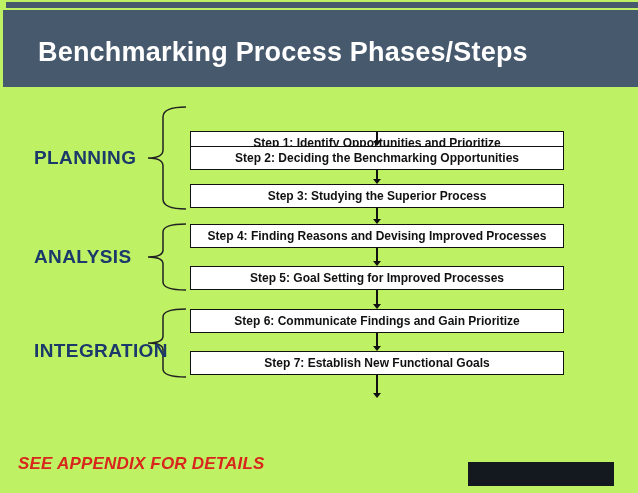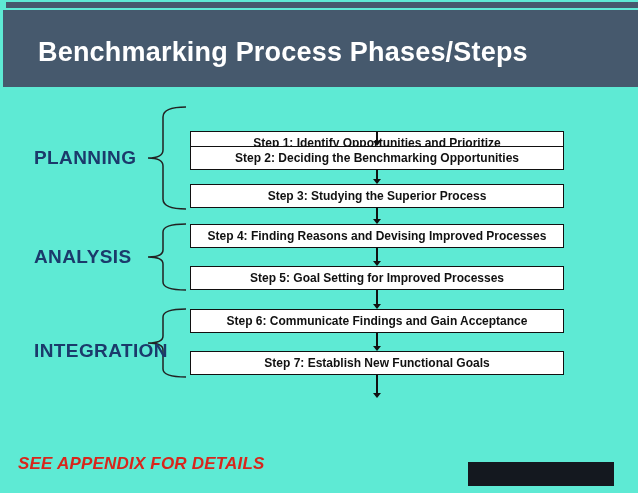--- a/index.html
+++ b/index.html
@@ -1,17 +1,17 @@
 <!DOCTYPE html>
 <html><head>
 <meta charset="utf-8">
 <style>
   html,body{margin:0;padding:0;background:#fff;}
   .slide{
-    position:relative;width:638px;height:493px;background:#5eead4;
+    position:relative;width:638px;height:493px;background:#bef264;
     font-family:"Liberation Sans",sans-serif;overflow:hidden;
   }
   .topbar{position:absolute;left:6px;top:2px;width:632px;height:6px;background:#46596d;}
   .header{
     position:absolute;left:3px;top:10px;width:635px;height:77px;background:#46596d;
     display:flex;align-items:center;box-sizing:border-box;padding-left:35px;padding-top:8px;
   }
   .title{
     color:#ffffff;font-size:27px;font-weight:bold;letter-spacing:0.2px;margin:0;
   }
@@ -58,21 +58,21 @@
     <h1 class="title">Benchmarking Process Phases/Steps</h1>
   </div>
 
   <div class="flow">
 
     <div class="step" style="top:107px;margin-top:24px;">Step 1: Identify Opportunities and Prioritize</div>
     <div class="step" style="top:146px;">Step 2: Deciding the Benchmarking Opportunities</div>
     <div class="step" style="top:184px;">Step 3: Studying the Superior Process</div>
     <div class="step" style="top:224px;">Step 4: Finding Reasons and Devising Improved Processes</div>
     <div class="step" style="top:266px;">Step 5: Goal Setting for Improved Processes</div>
-    <div class="step" style="top:309px;">Step 6: Communicate Findings and Gain Acceptance</div>
+    <div class="step" style="top:309px;">Step 6: Communicate Findings and Gain Prioritize</div>
     <div class="step" style="top:351px;">Step 7: Establish New Functional Goals</div>
 
     <div class="arrow" style="top:131px;height:15px;">
       <i class="shaft"></i>
         <i class="head"></i>
     </div>
     <div class="arrow" style="top:170px;height:14px;">
       <i class="shaft"></i>
         <i class="head"></i>
     </div>

